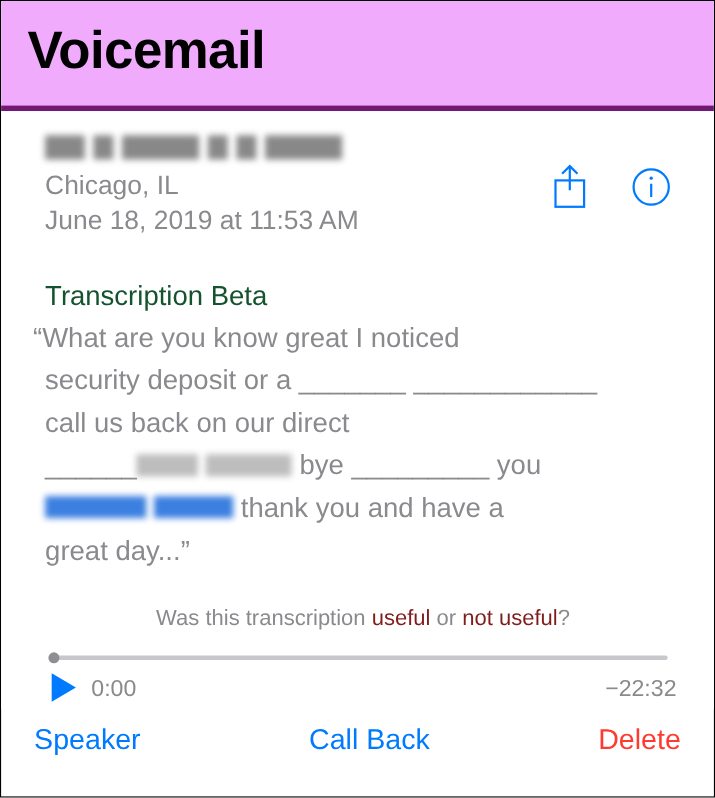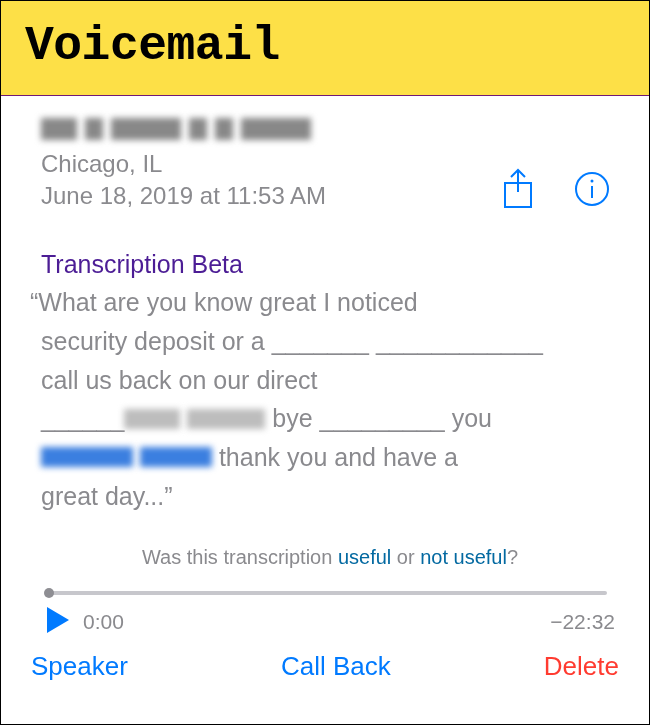--- a/index.html
+++ b/index.html
@@ -5,38 +5,37 @@
     * { margin: 0; padding: 0; box-sizing: border-box; }
     body {
       width: 650px;
       height: 725px;
       font-family: -apple-system, BlinkMacSystemFont, "Helvetica Neue", sans-serif;
       background: #fff;
       border: 1px solid #000;
       overflow: hidden;
     }
     .header {
-      background: #fde047;
-      border-bottom: 1px solid #701a75;
+      background: #f0abfc;
+      border-bottom: 5px solid #701a75;
       padding: 18px 24px 22px;
-      font-family: Liberation Mono, monospace;
     }
     .header-title {
       font-size: 48px;
       font-weight: 800;
       letter-spacing: -0.5px;
       color: #000;
     }
     .content {
       padding: 18px 30px 0 40px;
       background: #fff;
     }
     .top-row {
       display: flex;
-      align-items: flex-end;
+      align-items: center;
     }
     .caller-info {
       flex: 1;
     }
     .caller-name {
       height: 30px;
       display: flex;
       align-items: center;
       gap: 8px;
     }
@@ -68,21 +67,21 @@
       display: flex;
       align-items: center;
       justify-content: center;
       cursor: pointer;
     }
     .transcription {
       margin-top: 40px;
     }
     .transcription-label {
       font-size: 25px;
-      color: #4c1d95;
+      color: #14532d;
     }
     .transcription-body {
       font-size: 25px;
       color: #8a8a8e;
       line-height: 1.55;
       margin-top: 4px;
     }
     .transcription-body .quote-open {
       margin-left: -11px;
     }
@@ -104,21 +103,21 @@
       position: relative;
       top: -2px;
     }
     .feedback {
       text-align: center;
       font-size: 20px;
       color: #8a8a8e;
       margin-top: 30px;
     }
     .feedback .link {
-      color: #0369a1;
+      color: #7f1d1d;
       cursor: pointer;
     }
     .playback {
       margin-top: 22px;
       padding: 0 4px;
     }
     .slider-track {
       position: relative;
       height: 4px;
       background: #c7c7cc;

